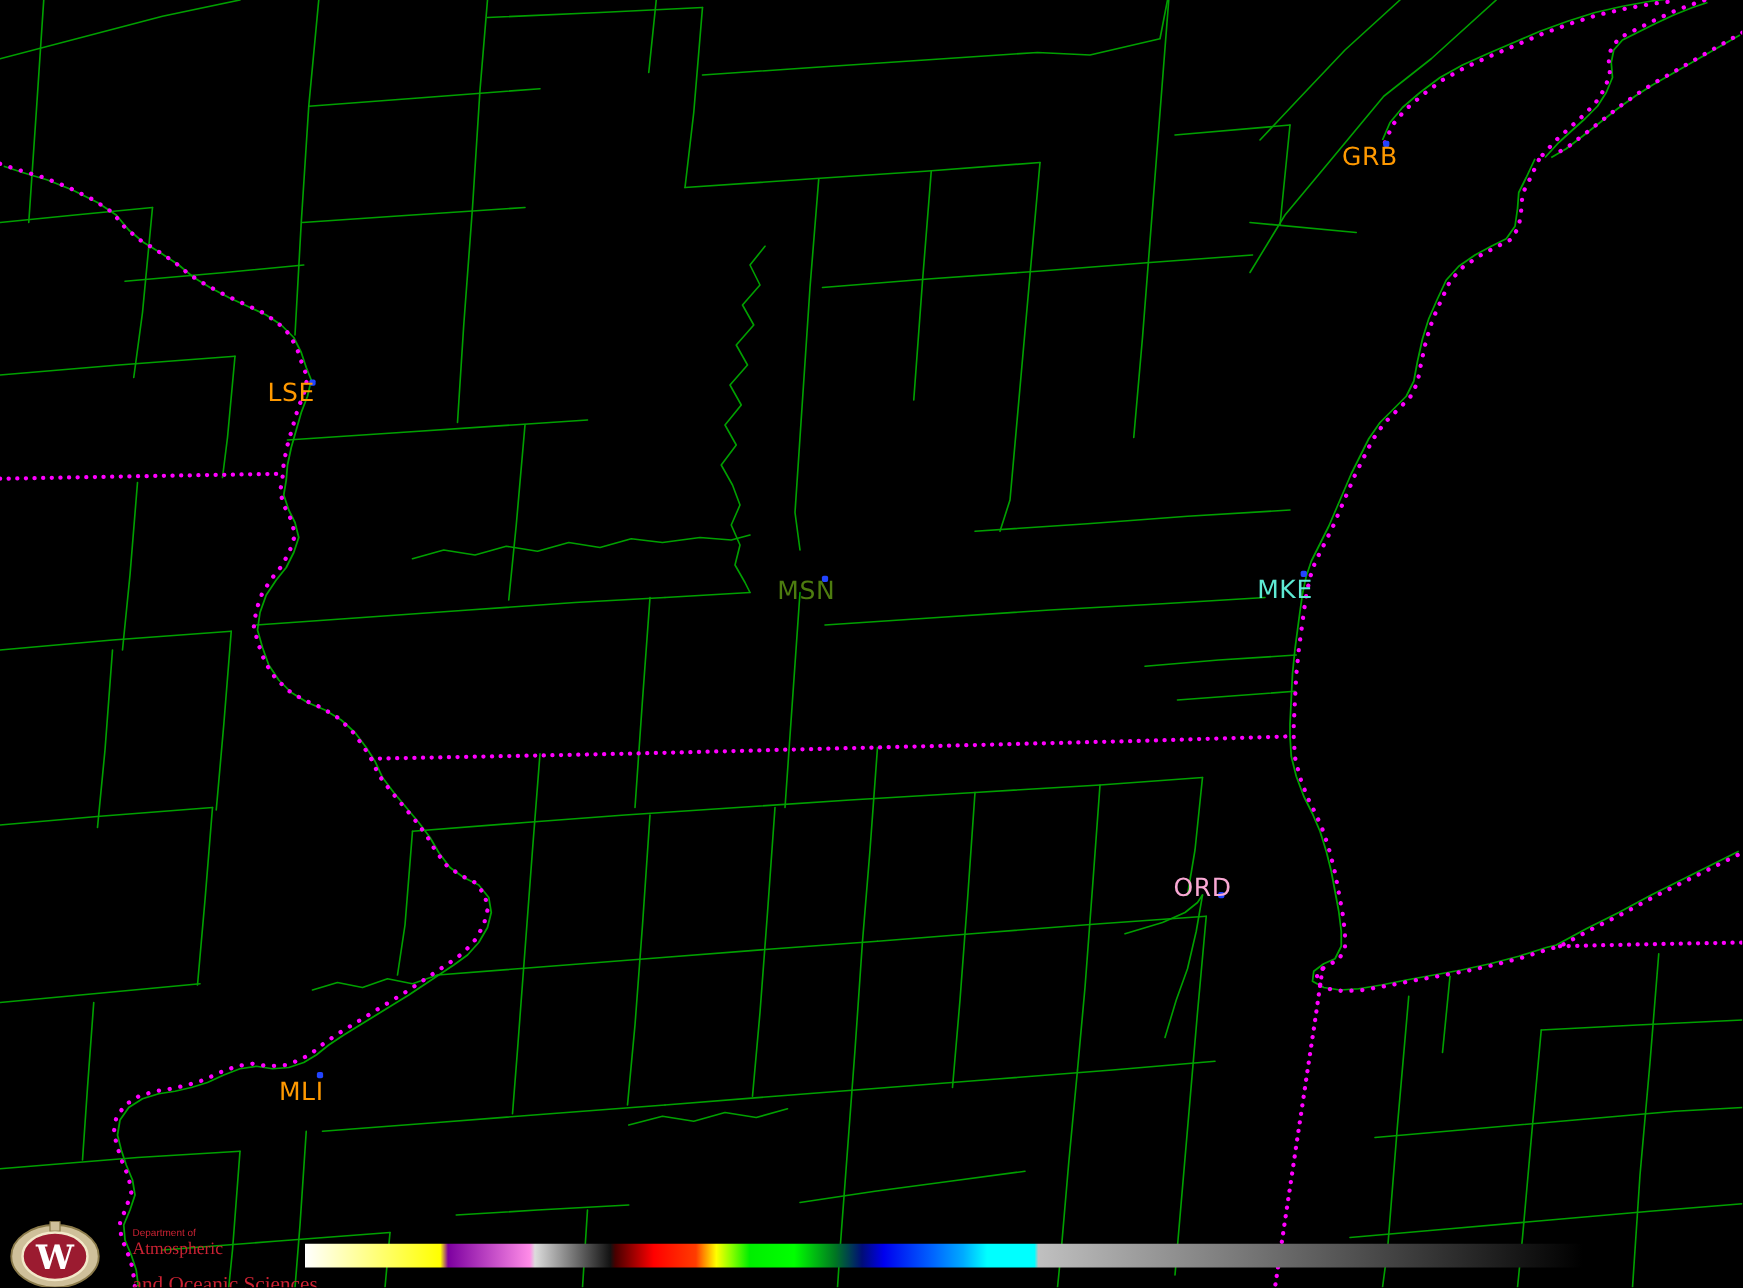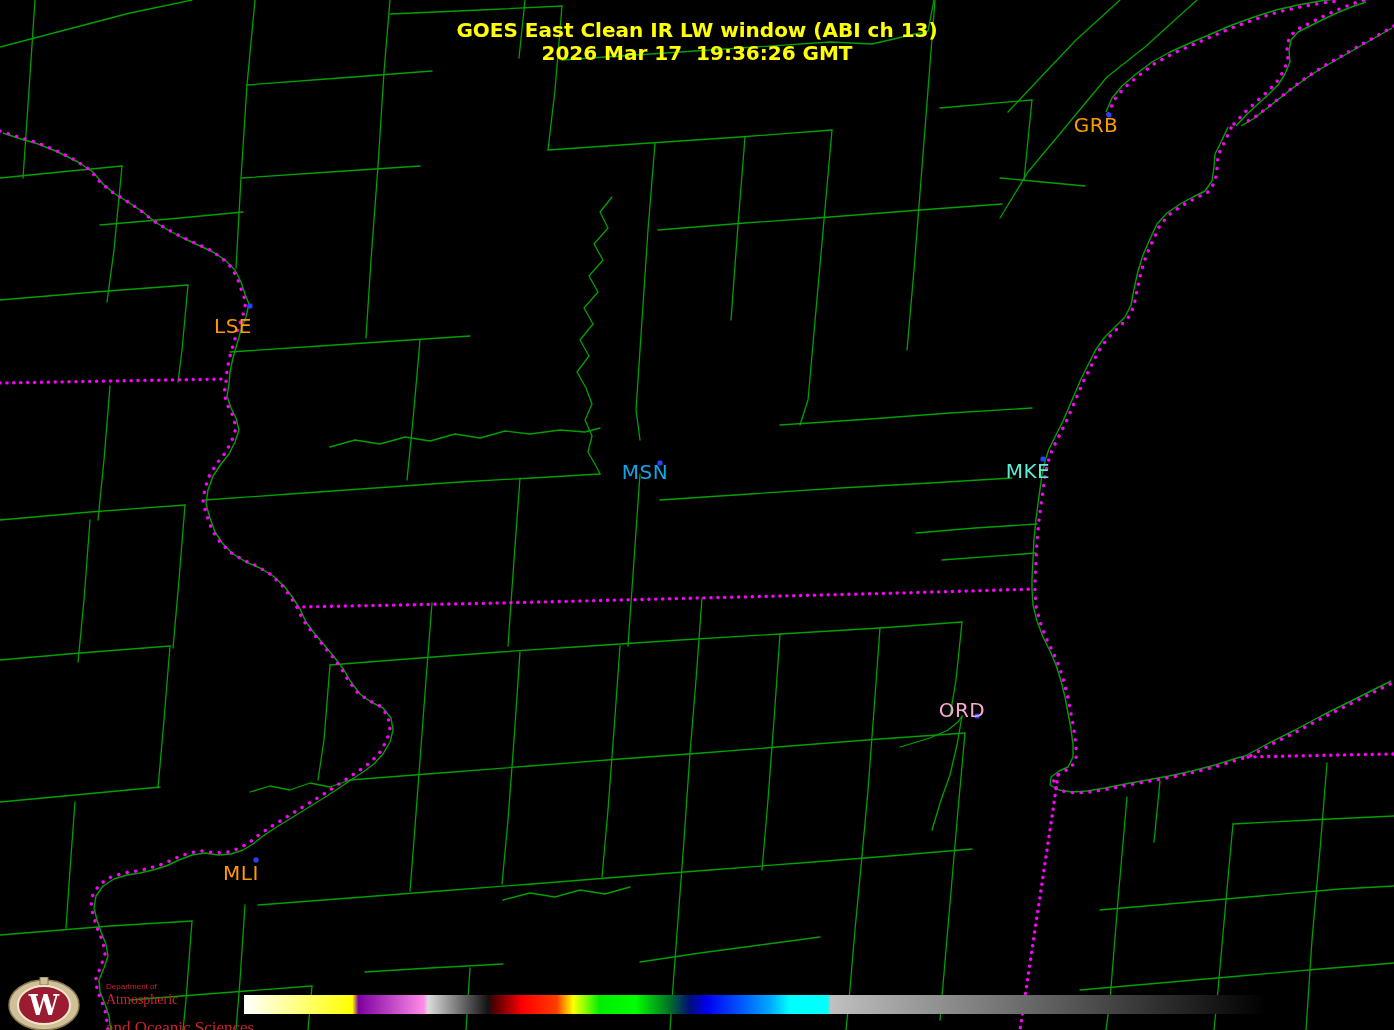--- a/index.html
+++ b/index.html
@@ -142,29 +142,28 @@
       <polyline class="border-dots-dense" points="297,607 500,603 700,598 900,593 1035,589"></polyline>
       <use href="#lake-shore" class="border-dots"></use>
       <use href="#bay-west" class="border-dots"></use>
       <use href="#door-west" class="border-dots"></use>
       <use href="#door-east" class="border-dots"></use>
       <polyline class="border-dots-dense" points="1248,757 1290,756 1340,755 1394,754"></polyline>
       <polyline class="border-dots-dense" points="1058,775 1053,810 1047,850 1041,890 1035,930 1029,970 1023,1010 1020,1030"></polyline>
     </g>
   </svg>
 
-  <div id="title" style="color: rgb(255, 255, 0);"><span>GOES East Clean IR LW window (ABI ch 13)</span><br><span>2026 Mar 17  19:36:26 GMT</span></div>
 
   <div id="stations">
       <div class="station-dot" style="left: 250px; top: 306px; background: rgb(34, 68, 255);"></div>
-      <div class="station-label" style="left: 233px; top: 314px; color: rgb(255, 153, 0); margin-top: 12px;">LSE</div>
+      <div class="station-label" style="left: 233px; top: 314px; color: rgb(255, 153, 0);">LSE</div>
       <div class="station-dot" style="left: 1109px; top: 115px; background: rgb(34, 68, 255);"></div>
       <div class="station-label" style="left: 1096px; top: 125px; color: rgb(255, 153, 0);">GRB</div>
       <div class="station-dot" style="left: 660px; top: 463px; background: rgb(34, 68, 255);"></div>
-      <div class="station-label" style="left: 645px; top: 472px; color: #0ea5e9;">MSN</div>
+      <div class="station-label" style="left: 645px; top: 472px; color: #4d7c0f;">MSN</div>
       <div class="station-dot" style="left: 1043px; top: 459px; background: rgb(34, 68, 255);"></div>
       <div class="station-label" style="left: 1028px; top: 471px; color: #5eead4;">MKE</div>
       <div class="station-dot" style="left: 977px; top: 716px; background: rgb(34, 68, 255);"></div>
       <div class="station-label" style="left: 962px; top: 710px; color: #f9a8d4;">ORD</div>
       <div class="station-dot" style="left: 256px; top: 860px; background: rgb(34, 68, 255);"></div>
       <div class="station-label" style="left: 241px; top: 873px; color: rgb(255, 153, 0); text-align: right;">MLI</div>
     </div>
 
   <div id="colorbar" style="left: 244px; top: 995px; width: 1022px; height: 19px; background: linear-gradient(to right, rgb(255, 255, 255) 0%, rgb(255, 255, 0) 10.6%, rgb(125, 0, 160) 11.2%, rgb(255, 140, 232) 17.6%, rgb(220, 220, 220) 18%, rgb(18, 18, 18) 23.9%, rgb(72, 0, 0) 24.3%, rgb(255, 0, 0) 27.3%, rgb(255, 60, 0) 30.6%, rgb(255, 136, 0) 31.2%, rgb(255, 255, 0) 32.2%, rgb(136, 255, 0) 33.4%, rgb(0, 238, 0) 34.8%, rgb(0, 255, 0) 38.3%, rgb(0, 119, 34) 41.5%, rgb(0, 13, 119) 43.6%, rgb(0, 0, 238) 45.3%, rgb(0, 102, 255) 49.2%, rgb(0, 170, 255) 51.5%, rgb(0, 255, 255) 53.4%, rgb(0, 255, 255) 57.1%, rgb(192, 192, 192) 57.4%, rgb(0, 0, 0) 100%);"></div>
 

